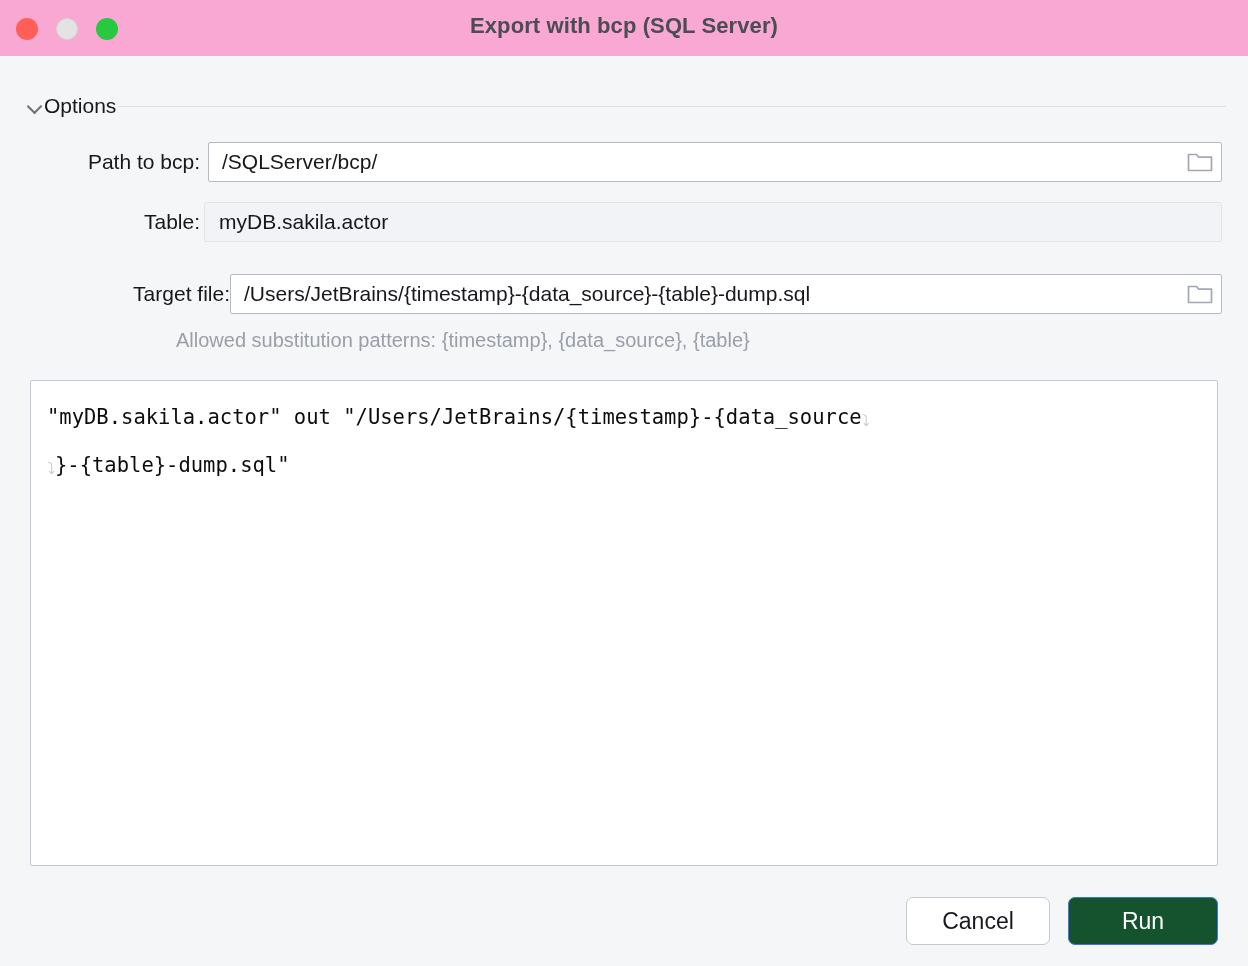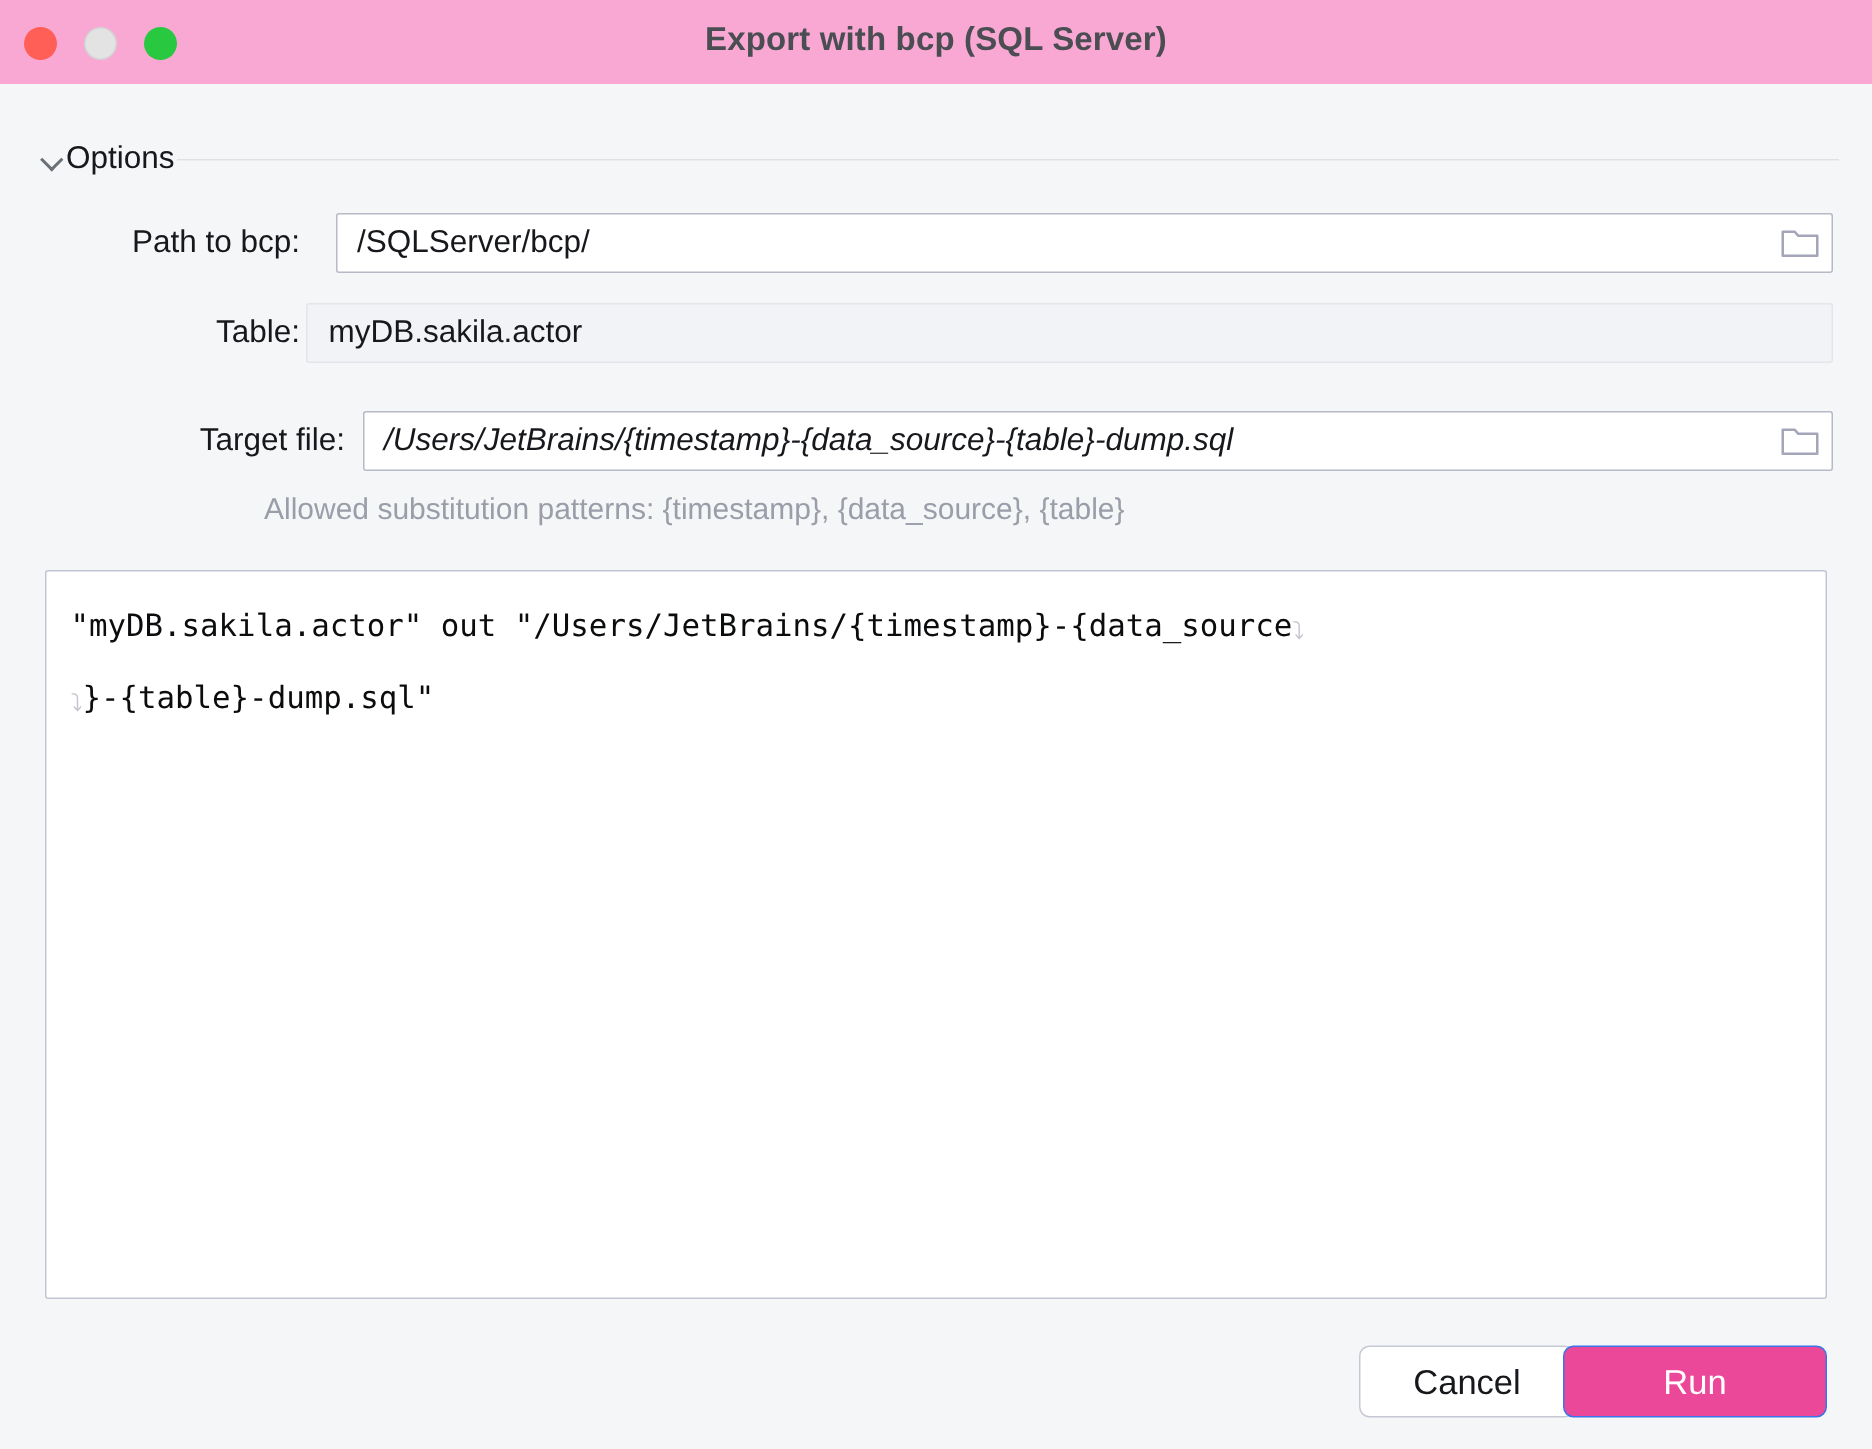--- a/index.html
+++ b/index.html
@@ -136,30 +136,30 @@
     height: 38px;
     display: flex;
     align-items: center;
     justify-content: center;
   }
   .folder-ico { display:block; }
 
   
   #row-path    { left: 0;   top: 142px; width: 1222px; }
   #row-path .row-label { width: 180px; }
-  #row-path .field { margin-left: 24px; width: 1028px; }
+  #row-path .field { margin-left: 8px; width: 1028px; }
 
   #row-table   { left: 0;   top: 202px; width: 1222px; }
   #row-table .row-label { width: 180px; }
   #row-table .field { margin-left: 4px; width: 1144px; }
   #row-table .field-text { padding-left: 14px; }
 
   #row-target  { left: 0;   top: 274px; width: 1222px; }
   #row-target .row-label { width: 166px; margin-left: 44px; }
-  #row-target .field { margin-left: 12px; width: 1042px; font-style: italic; }
+  #row-target .field { width: 1042px; }
 
   .hint {
     position: absolute;
     left: 176px; top: 329px;
     font-size: 20px;
     color: #9a9ea9;
     white-space: nowrap;
   }
 
   
@@ -214,22 +214,22 @@
   }
   .btn-cancel {
     right: 198px; top: 2px;
     width: 144px;
     background: #ffffff;
     border: 1px solid #c6c9d4;
     color: #16181c;
   }
   .btn-run {
     right: 30px; top: 2px;
-    width: 176px;
-    background: #ec4899;
+    width: 150px;
+    background: #14532d;
     border: 1px solid #3b74e8;
     color: #ffffff;
   }
 </style>
 </head>
 <body>
 
 <div class="window">
 
   <div class="titlebar">

